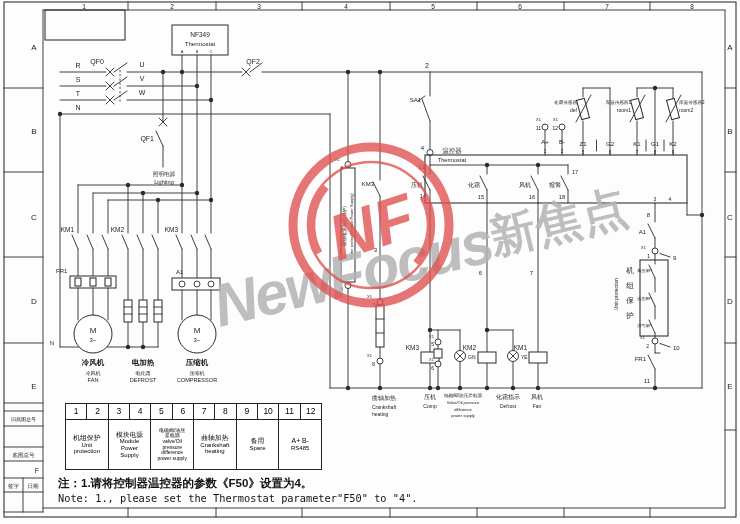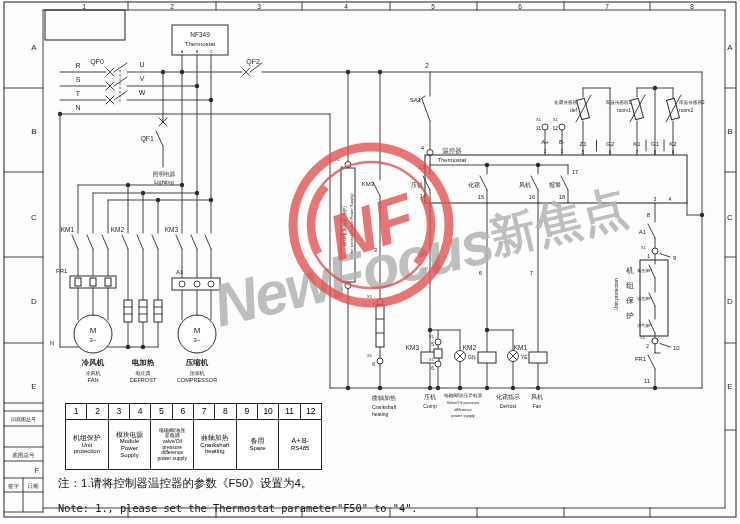--- a/index.html
+++ b/index.html
@@ -26,22 +26,22 @@
   #strip .ncell:last-child{border-right:none;}
   #strip .grow{display:flex;flex:1;}
   #strip .gcell{flex:1;border-right:1px solid #222;display:flex;flex-direction:column;
                 align-items:center;justify-content:center;text-align:center;line-height:1.12;padding:1px 0;}
   #strip .gcell:last-child{border-right:none;}
   .gcn{font-size:6.8px;}
   .gen{font-size:6px;}
   .gsm{font-size:5px;}
   
   #notes{position:absolute;left:58px;top:476px;z-index:4;white-space:nowrap;}
-  #note-cn{font-size:11.5px;font-weight:normal;color:#111;}
-  #note-en{font-size:10.3px;color:#111;font-family:"DejaVu Sans Mono","Liberation Mono",monospace;margin-top:11px;}
+  #note-cn{font-size:11.5px;font-weight:bold;color:#111;}
+  #note-en{font-size:10.3px;color:#111;font-family:"DejaVu Sans Mono","Liberation Mono",monospace;margin-top:1px;}
   
   #wm-brand{position:absolute;left:220px;top:272px;width:440px;height:96px;z-index:2;
             transform:rotate(-13.5deg);transform-origin:0 60%;color:#b4b4b4;opacity:.85;
             font-style:italic;font-weight:bold;white-space:nowrap;pointer-events:none;}
   #wm-brand .lat{font-size:60px;letter-spacing:-2px;}
   #wm-brand .cjk{font-size:46px;font-style:normal;vertical-align:7px;letter-spacing:1px;}
   #wm-stamp{z-index:3;pointer-events:none;}
 </style>
 </head>
 <body>

